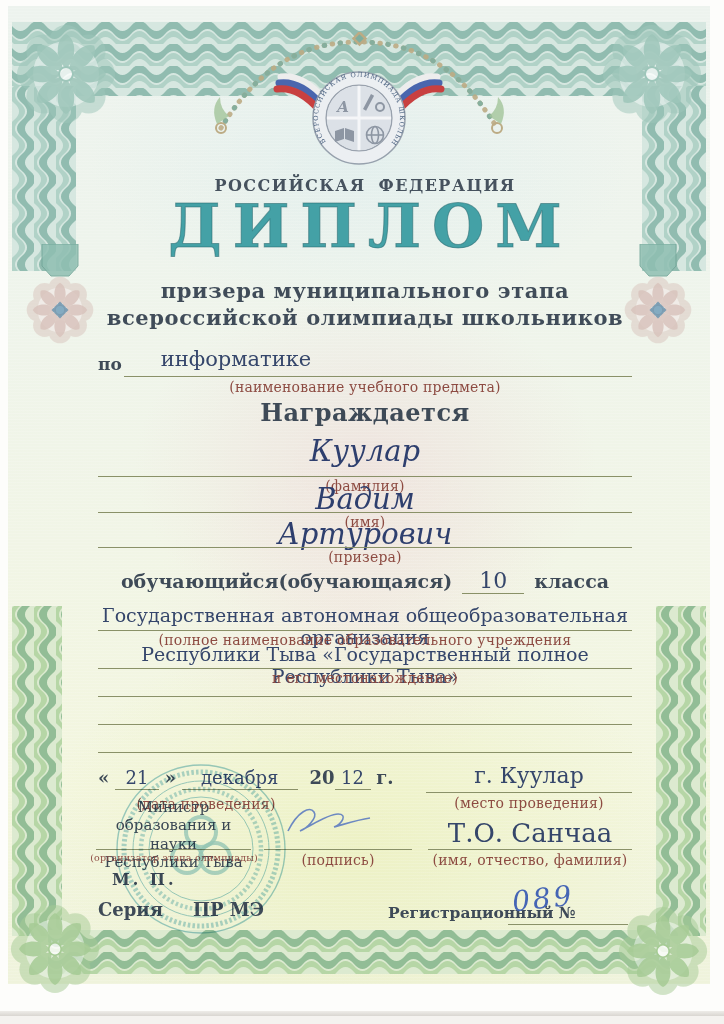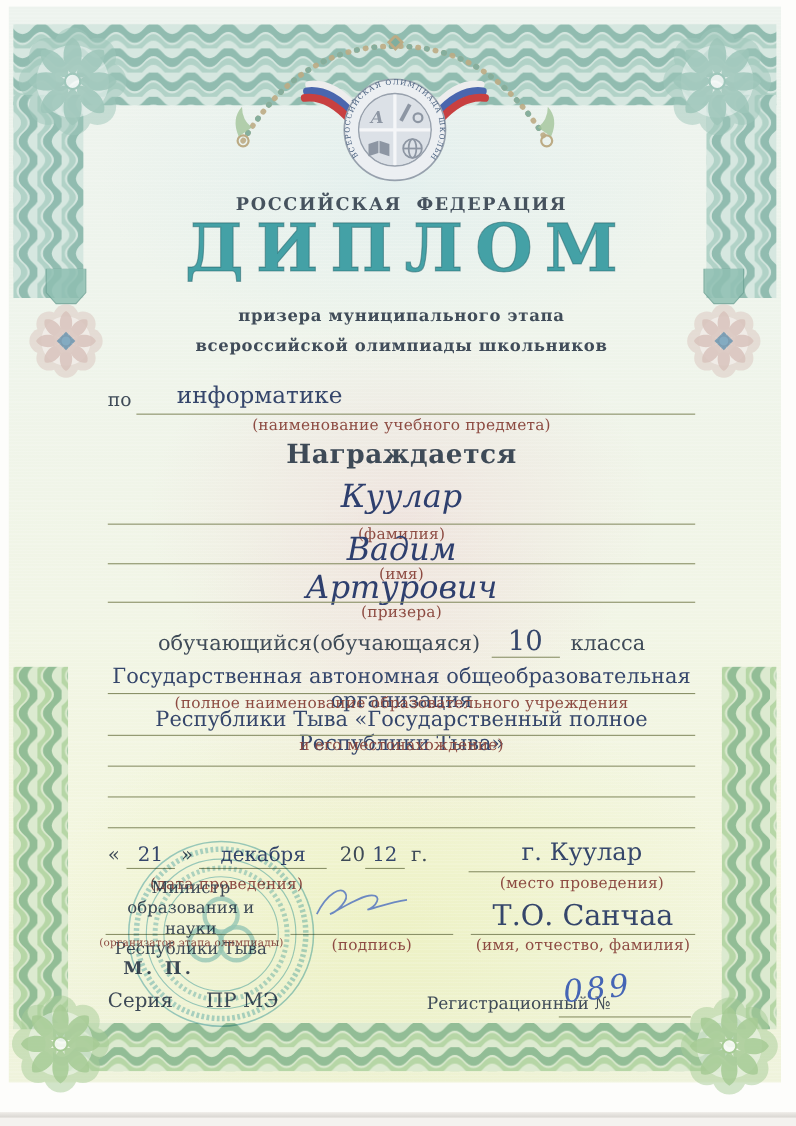--- a/index.html
+++ b/index.html
@@ -13,32 +13,32 @@
       radial-gradient(ellipse 360px 200px at 50% 16%, rgba(214,233,238,.45), transparent 75%),
       linear-gradient(180deg,#edf3ee 0%,#eef4ec 25%,#f1f5e6 55%,#f3f6de 80%,#eff3dc 100%);
   }
   .cert::before{content:"";position:absolute;inset:0;pointer-events:none;opacity:.25;
       background:repeating-linear-gradient(0deg, rgba(255,255,255,.5) 0 1px, transparent 1px 3px);}
   .abs{position:absolute;}
   .ctr{left:0;right:0;text-align:center;}
   .content{position:absolute;left:88px;top:0;width:538px;height:100%;}
   .rule{position:absolute;height:0;border-top:1px solid #8a9168;}
   .cap{position:absolute;font-size:14px;color:#8d4b42;text-align:center;letter-spacing:.2px;}
-  .lbl{color:#3e4a57;font-weight:normal;}
+  .lbl{color:#3e4a57;font-weight:bold;}
   .val{color:#35466b;}
   .country{top:170px;font-size:16px;font-weight:bold;letter-spacing:1.5px;word-spacing:6px;color:#46525e;}
   .title{top:186px;font-size:60px;font-weight:bold;letter-spacing:11px;padding-left:11px;line-height:1.15;
          color:#44a1a6;-webkit-text-stroke:1px rgba(42,104,110,.55);text-shadow:0 1px 1px rgba(255,255,255,.5);}
-  .sub{font-size:15px;font-weight:bold;letter-spacing:.6px;color:#404c59;}
+  .sub{font-size:21px;font-weight:bold;letter-spacing:.6px;color:#404c59;}
   .award{top:392px;font-size:24px;font-weight:bold;color:#3e4a57;letter-spacing:.5px;}
   .name{font-size:29px;font-style:italic;color:#2e3f6e;}
   .schoolline{font-size:19px;}
   .us{display:inline-block;text-align:center;border-bottom:1px solid #8a9168;padding:0 4px 1px;}
   .grade-row{top:562px;font-size:19px;}
-  .grade-val{display:inline-block;min-width:62px;border-bottom:1px solid #8a9168;font-size:25px;
+  .grade-val{display:inline-block;min-width:62px;border-bottom:1px solid #8a9168;font-size:22px;
              color:#35466b;margin:0 10px;text-align:center;font-weight:normal;}
   .daterow{left:2px;top:761px;font-size:18px;white-space:nowrap;}
   .org{left:0;width:155px;top:792px;text-align:center;font-size:15px;line-height:1.22;color:#3b4754;}
   .mp{left:16px;top:864px;font-size:16px;font-weight:bold;letter-spacing:3px;color:#3b4754;}
   .series{left:2px;top:893px;font-size:18px;}
   .series .sv{margin-left:30px;}
   .reg-label{left:292px;top:897px;font-size:15.5px;}
   .hand{left:416px;top:876px;font-size:28px;font-style:italic;color:#4565b5;transform:rotate(-6deg);letter-spacing:3px;}
   .band{position:absolute;}
   .rosette-svg{position:absolute;}

